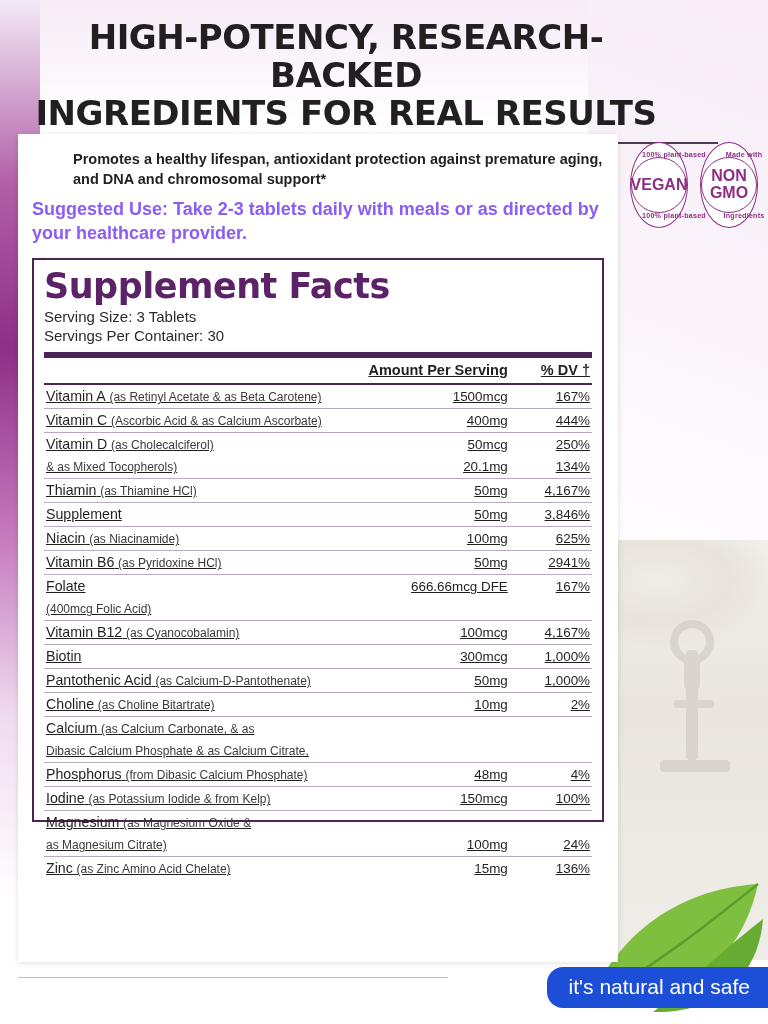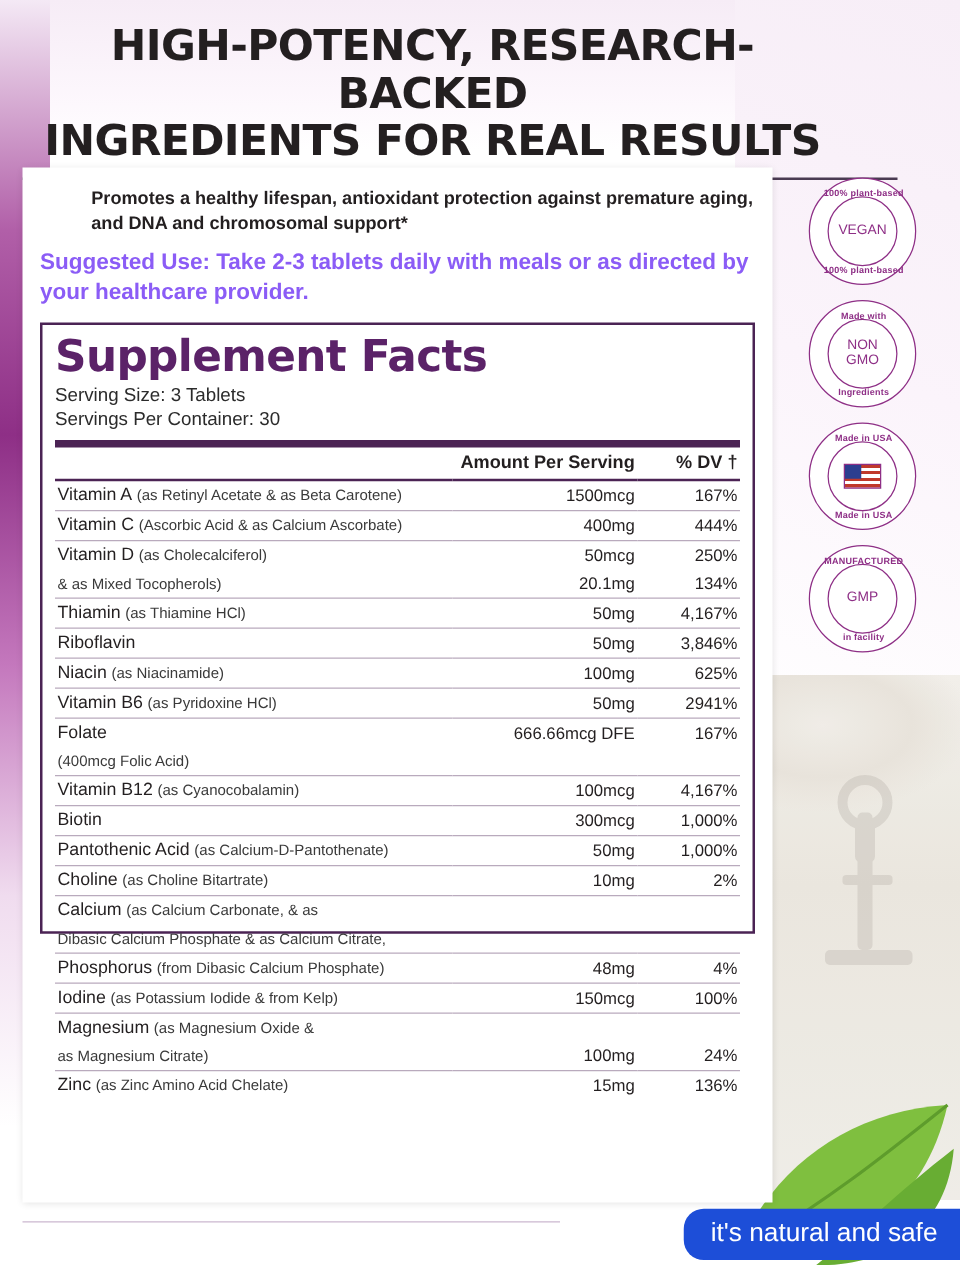--- a/index.html
+++ b/index.html
@@ -85,21 +85,21 @@
     line-height: 1.35;
     color: #8b5cf6;
     font-weight: bold;
   }
 
   
   .sf {
     margin-top: 12px;
     border: 2px solid #4b2354;
     padding: 8px 10px 10px 10px;
-    height: 489px;
+    height: 564px;
   }
   .sf-title {
     font-family: "DejaVu Sans", sans-serif;
     font-weight: 700;
     font-size: 35px;
     color: #5b2268;
     letter-spacing: -0.5px;
     line-height: 1.05;
     margin-bottom: 4px;
   }
@@ -108,20 +108,21 @@
     color: #2b2b2b;
     line-height: 1.25;
   }
   .rule-thick { height: 6px; background: #4b2354; margin: 6px 0 0; }
 
   table.facts {
     width: 100%;
     border-collapse: collapse;
     font-size: 13.4px;
     color: #231f20;
+    text-decoration: underline;
   }
   table.facts th {
     font-weight: 700;
     font-size: 14.5px;
     text-align: right;
     padding: 4px 2px 5px;
     color: #231f20;
   }
   table.facts th.blank { width: 58%; }
   table.facts th.amt { width: 27%; }
@@ -136,37 +137,37 @@
   td.name { text-align: left; }
   td.amt  { text-align: right; white-space: nowrap; }
   td.dv   { text-align: right; white-space: nowrap; }
   .nm { font-size: 14.2px; }
   .sub { font-size: 12px; color: #3a3a3a; }
 
   
   .badges {
     position: absolute; right: 18px; top: 142px;
     width: 120px;
-    display: flex; flex-direction: column; align-items: center; gap: 12px;
+    display: flex; flex-direction: row; align-items: center; gap: 12px;
   }
   .badge {
     width: 86px; height: 86px; border-radius: 50%;
     border: 1.6px solid #8e2f86;
     position: relative;
     background: #fff;
     display: flex; align-items: center; justify-content: center;
   }
   .badge .inner {
     width: 56px; height: 56px; border-radius: 50%;
     border: 1.4px solid #8e2f86;
     display: flex; align-items: center; justify-content: center;
     flex-direction: column;
     color: #8e2f86;
-    font-weight: 400;
-    font-size: 11px;
+    font-weight: 700;
+    font-size: 16px;
     line-height: 1.05;
     text-align: center;
   }
   .badge .arc-top, .badge .arc-bot {
     position: absolute; left: 0; width: 86px; text-align: center;
     font-size: 7.2px; color: #8e2f86; font-weight: 700; letter-spacing: .2px;
   }
   .badge .arc-top { top: 7px; }
   .badge .arc-bot { bottom: 7px; }
   .flag {
@@ -264,21 +265,21 @@
             <td class="name"><span class="sub">&amp; as Mixed Tocopherols)</span></td>
             <td class="amt">20.1mg</td>
             <td class="dv">134%</td>
           </tr>
           <tr>
             <td class="name"><span class="nm">Thiamin</span> <span class="sub">(as Thiamine HCl)</span></td>
             <td class="amt">50mg</td>
             <td class="dv">4,167%</td>
           </tr>
           <tr>
-            <td class="name"><span class="nm">Riboflavin</span> </td>
+            <td class="name"><span class="nm">Supplement</span> </td>
             <td class="amt">50mg</td>
             <td class="dv">3,846%</td>
           </tr>
           <tr>
             <td class="name"><span class="nm">Niacin</span> <span class="sub">(as Niacinamide)</span></td>
             <td class="amt">100mg</td>
             <td class="dv">625%</td>
           </tr>
           <tr>
             <td class="name"><span class="nm">Vitamin B6</span> <span class="sub">(as Pyridoxine HCl)</span></td>

